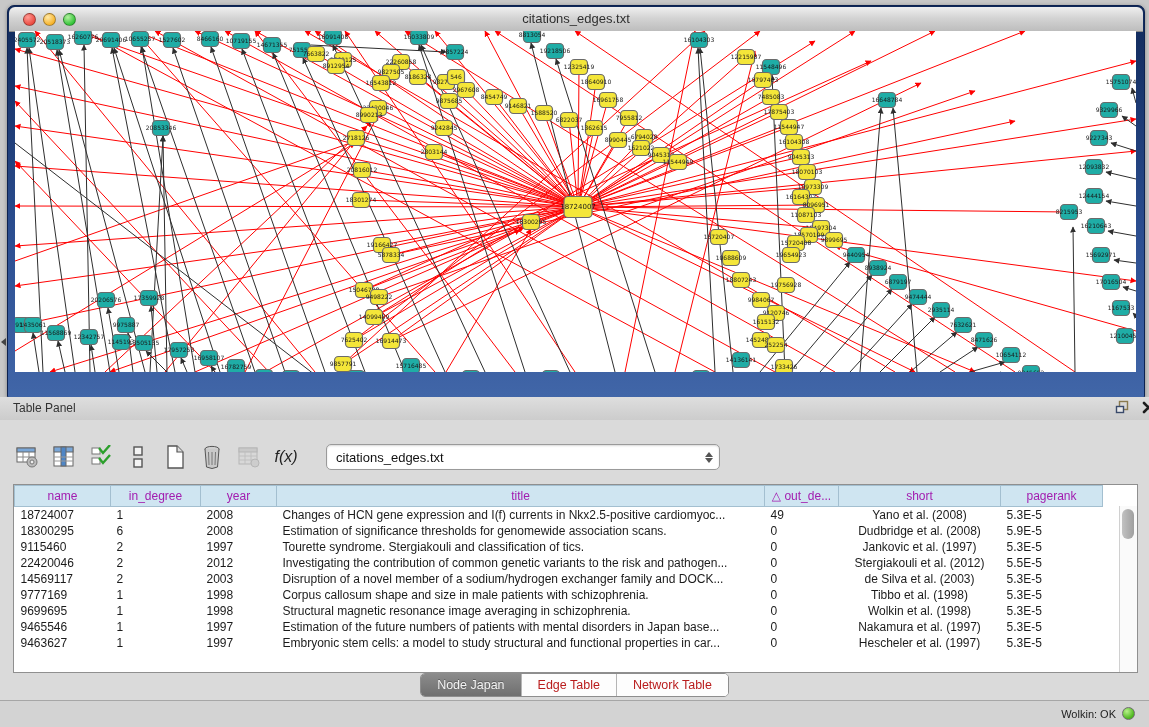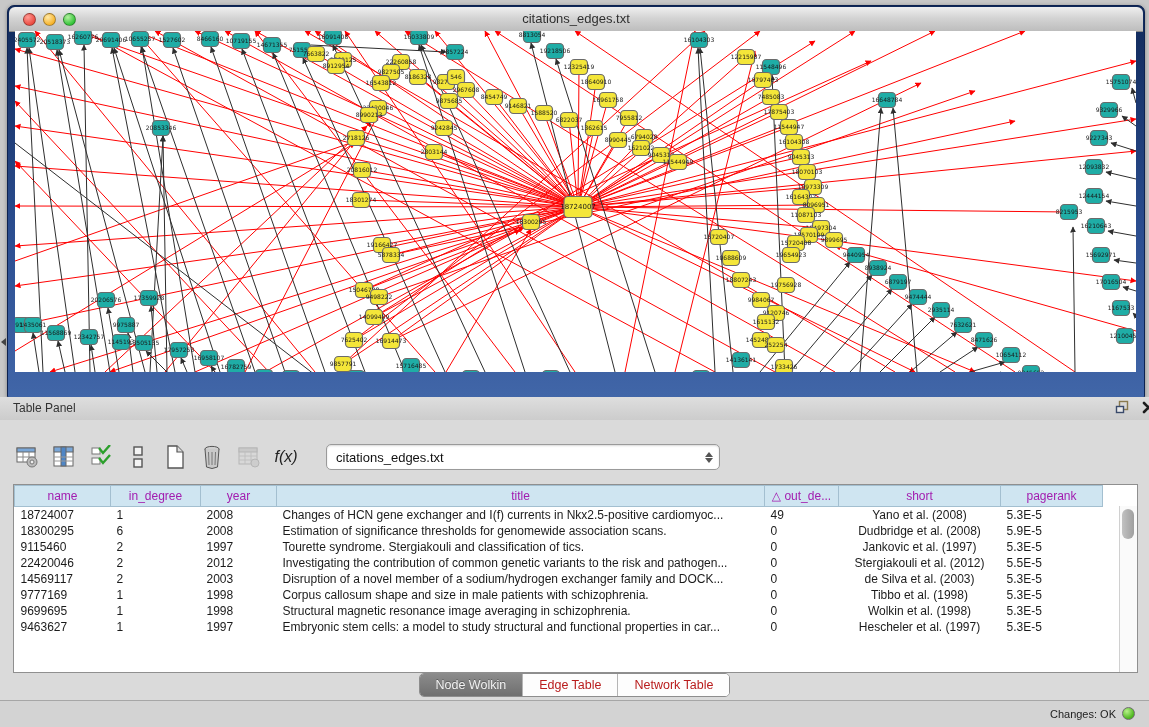--- a/index.html
+++ b/index.html
@@ -862,21 +862,21 @@
               <th>△ out_de...</th>
               <th>short</th>
               <th>pagerank</th>
             </tr>
           </thead>
         <tbody id="table-body">
             <tr>
               <td>18724007</td>
               <td>1</td>
               <td>2008</td>
-              <td>Changes of HCN gene exchanger and I(f) currents in Nkx2.5-positive cardiomyoc...</td>
+              <td>Changes of HCN gene expression and I(f) currents in Nkx2.5-positive cardiomyoc...</td>
               <td>49</td>
               <td class="c-short">Yano et al. (2008)</td>
               <td>5.3E-5</td>
             </tr>
             <tr>
               <td>18300295</td>
               <td>6</td>
               <td>2008</td>
               <td>Estimation of significance thresholds for genomewide association scans.</td>
               <td>0</td>
@@ -922,43 +922,52 @@
             <tr>
               <td>9699695</td>
               <td>1</td>
               <td>1998</td>
               <td>Structural magnetic resonance image averaging in schizophrenia.</td>
               <td>0</td>
               <td class="c-short">Wolkin et al. (1998)</td>
               <td>5.3E-5</td>
             </tr>
             <tr>
+              <td>9465546</td>
+              <td>1</td>
+              <td>1997</td>
+              <td>Estimation of the future numbers of patients with mental disorders in Japan base...</td>
+              <td>0</td>
+              <td class="c-short">Nakamura et al. (1997)</td>
+              <td>5.3E-5</td>
+            </tr>
+            <tr>
               <td>9463627</td>
               <td>1</td>
               <td>1997</td>
               <td>Embryonic stem cells: a model to study structural and functional properties in car...</td>
               <td>0</td>
               <td class="c-short">Hescheler et al. (1997)</td>
               <td>5.3E-5</td>
             </tr>
           </tbody>
       </table>
       <div class="vscroll">
         <div class="vthumb"></div>
       </div>
     </div>
 
     <div class="tabbar">
       <div class="segmented" id="tab-segments">
-          <div class="seg selected">Node Wolkin</div>
+          <div class="seg selected">Node Japan</div>
           <div class="seg">Edge Table</div>
           <div class="seg">Network Table</div>
         </div>
     </div>
   </div>
 
   <div class="status-bar">
     <div class="memory">
-      <span>Changes: OK</span>
+      <span>Wolkin: OK</span>
       <span class="mem-dot"></span>
     </div>
   </div>
 </div>
 
 </body></html>

